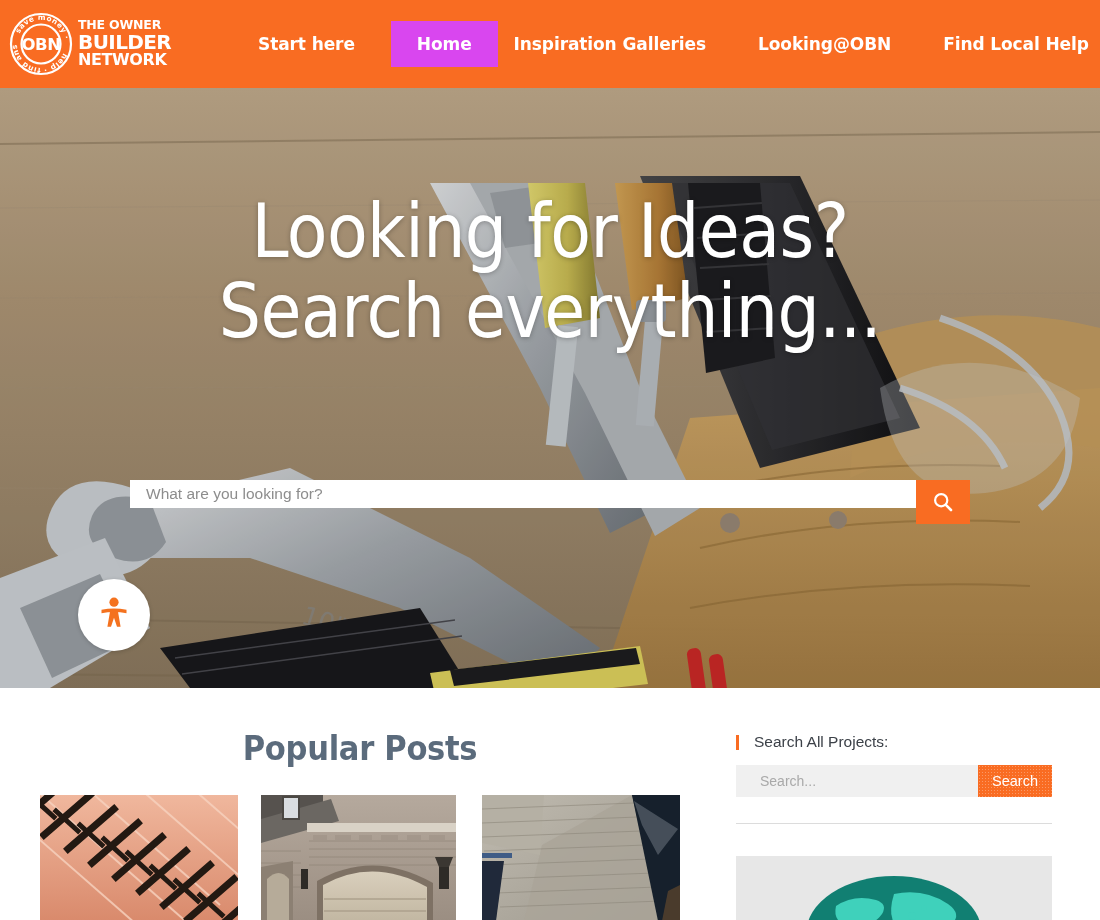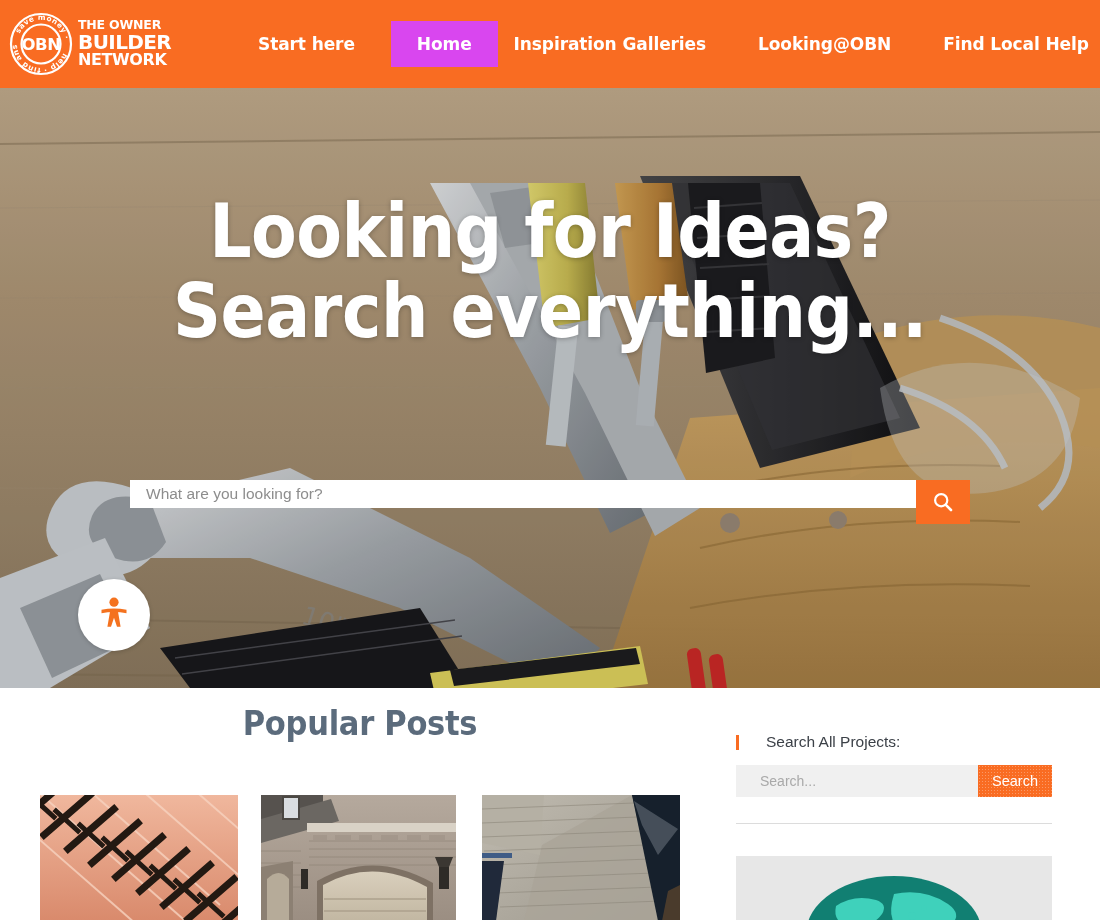--- a/index.html
+++ b/index.html
@@ -64,21 +64,21 @@
   .hero-inner {
     position: relative; z-index: 5;
     width: 1100px; height: 600px;
   }
   .hero-title {
     position: absolute; top: 104px; left: 0; width: 1100px;
     text-align: center;
     color: #ffffff;
     font-family: "DejaVu Sans Condensed", "Liberation Sans Narrow", "Liberation Sans", sans-serif;
     font-size: 74px;
-    font-weight: 700;
+    font-weight: 400;
     line-height: 1.08;
     letter-spacing: -0.5px;
     text-shadow: 0 1px 5px rgba(0,0,0,.28);
   }
   .hero-title span { display: block; }
 
   .searchzone {
     position: absolute; top: 392px; left: 130px;
     width: 840px; height: 44px;
     display: flex;
@@ -113,21 +113,21 @@
   .content {
     position: absolute; left: 0; top: 688px;
     width: 1100px; height: 232px;
     background: #ffffff;
   }
   .main-col {
     position: absolute; left: 0; top: 0; width: 720px;
   }
   .popular-title {
     text-align: center;
-    margin-top: 15px;
+    margin-top: 40px;
     font-family: "DejaVu Sans Condensed", "Liberation Sans Narrow", "Liberation Sans", sans-serif;
     font-size: 34px; font-weight: bold;
     color: #5b6b7c;
     letter-spacing: -0.3px;
   }
   .cards {
     position: absolute; top: 107px; left: 0;
     width: 720px;
     display: flex;
   }
@@ -143,21 +143,21 @@
 
   
   .sidebar {
     position: absolute; left: 736px; top: 0; width: 316px;
   }
   .widget-title {
     margin-top: 45px;
     font-size: 15.5px;
     color: #3c4148;
     position: relative;
-    padding-left: 30px;
+    padding-left: 18px;
     font-family: "Liberation Sans", sans-serif;
   }
   .widget-title::before {
     content: ""; position: absolute; left: 0; top: 2px;
     width: 3px; height: 15px; background: #f96c22;
   }
   .side-search {
     margin-top: 14px;
     display: flex; width: 316px; height: 32px;
   }

